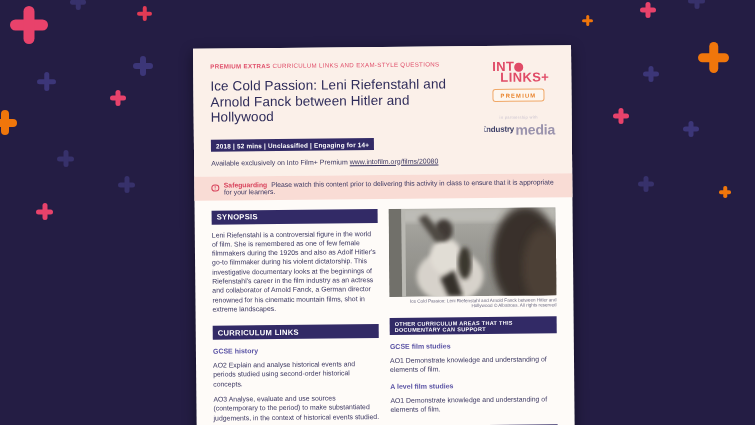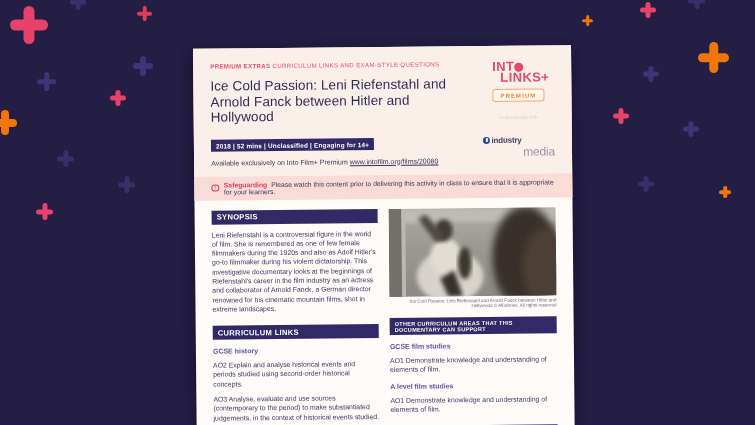--- a/index.html
+++ b/index.html
@@ -33,21 +33,21 @@
   .o-dot { display:inline-block; width:8.5px; height:8.5px; background:#e04b67; border-radius:50%; vertical-align:-0.5px; }
   .if-plus { color:#e04b67; }
   .premium-badge { display:inline-block; margin-top:6px; border:1px solid #f0a868; border-radius:3px;
                    color:#e9832b; font-size:5.8px; font-weight:bold; letter-spacing:1.2px; padding:2.5px 7px; background:#fdf6ef; }
   .partner { margin-top:13px; }
   .partner-note { font-size:4px; color:#c9c2cf; letter-spacing:.3px; display:block; margin-bottom:1.5px; }
   .fb-row { display:flex; align-items:center; justify-content:center; gap:1.5px; }
   .fb-icon { width:7px; height:7px; border-radius:50%; background:#2b4aa2; position:relative; }
   .fb-icon::after { content:""; position:absolute; left:2.4px; top:1.6px; width:2.2px; height:3.8px; background:#fff; border-radius:1px; }
   .fb-bold { font-size:8px; font-weight:800; color:#3e4068; letter-spacing:-.2px; }
-  .fb-light { font-size:12px; font-weight:400; color:#9a93ad; letter-spacing:-.2px;margin-top:23px; }
+  .fb-light { font-size:14px; font-weight:700; color:#9a93ad; letter-spacing:-.2px; }
 
   .safeguard { background:#f9dcd5; padding:5px 17px; display:flex; align-items:center; gap:5px; }
   .sg-icon { flex:0 0 auto; width:7.5px; height:7.5px; border:1px solid #d8425b; border-radius:50%;
              color:#d8425b; font-size:5.5px; font-weight:bold; line-height:5.5px; text-align:center; }
   .sg-text { font-size:6.8px; color:#3a3660; }
   .sg-text b { color:#d8425b; margin-right:2px; }
 
   .card-body { display:flex; gap:11px; padding:10px 17px 0 17px; }
   .col-l { width:166px; flex:0 0 aupx; }
   .col-l { flex:0 0 166px; }

